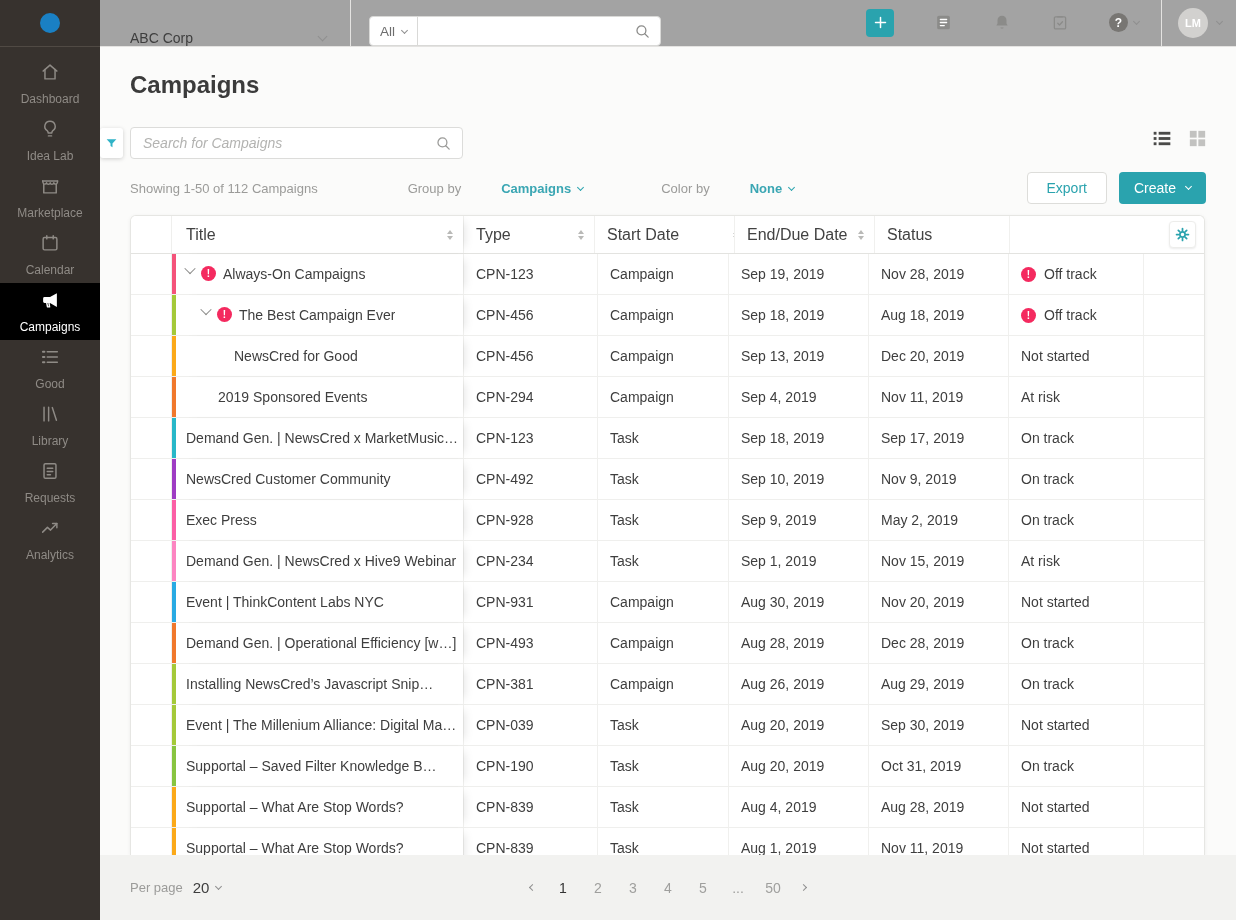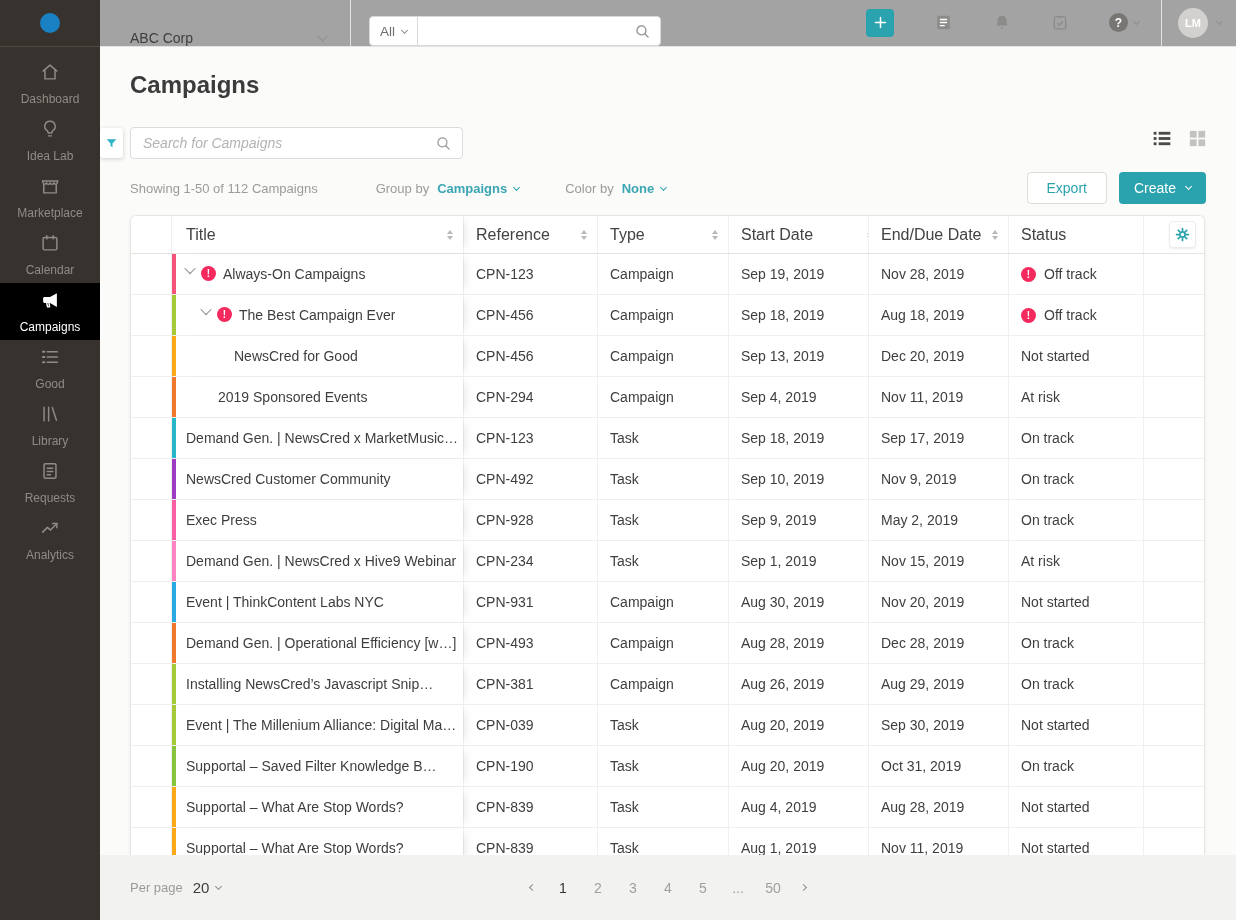--- a/index.html
+++ b/index.html
@@ -48,21 +48,21 @@
                 box-shadow:0 1px 4px rgba(0,0,0,.18); display:flex; align-items:center; justify-content:center; cursor:pointer; z-index:5; }
   .search-box { position:absolute; top:80px; left:30px; width:333px; height:32px; background:#fff; border:1px solid #dcdcda; border-radius:4px;
                 display:flex; align-items:center; }
   .search-box input { border:none; outline:none; flex:1; height:100%; padding:0 12px; font-size:14px; font-style:italic; color:#555;
                       font-family:"Liberation Sans",sans-serif; background:transparent; }
   .search-box input::placeholder { color:#b3b3b1; font-style:italic; }
   .search-box .gs-icon { margin-right:10px; }
   .view-toggles { position:absolute; top:83px; right:30px; display:flex; gap:17px; align-items:center; }
   .vt { cursor:pointer; display:flex; }
 
-  .controls { position:absolute; top:124px; left:30px; right:30px; height:34px; display:flex; align-items:center; }
+  .controls { position:absolute; top:124px; left:30px; right:30px; height:34px; display:flex; align-items:center;gap:32px; }
   .muted { color:#9b9b99; font-size:13px; }
   .dd-ctl { display:flex; align-items:center; gap:7px; margin-left:8px; cursor:pointer; }
   .dd-val { color:#3aa6b3; font-size:13px; font-weight:bold; }
   .gb { margin-left:58px; } .cb { margin-left:46px; }
   .btns { margin-left:auto; display:flex; gap:12px; }
   .btn-export { height:32px; padding:0 19px; background:#fff; border:1px solid #ddddda; border-radius:4px; color:#2aa3ae;
                 font-size:14px; font-family:"Liberation Sans",sans-serif; cursor:pointer; }
   .btn-create { height:32px; padding:0 15px; background:#2aa3ae; border:none; border-radius:4px; color:#fff; font-size:14px;
                 display:flex; align-items:center; gap:10px; font-family:"Liberation Sans",sans-serif; cursor:pointer; }
   .btn-create .chev { border-color:#fff; margin-top:-3px; }
@@ -304,27 +304,20 @@
         <div class="c-expand"></div>
         <div class="bar"></div>
 
         <div class="hd c-title">
             <span>Title</span>
             <span class="sort">
               <i class="up"></i>
               <i class="dn"></i>
             </span>
           </div>
-          <div class="hd c-ref">
-            <span>Reference</span>
-            <span class="sort">
-              <i class="up"></i>
-              <i class="dn"></i>
-            </span>
-          </div>
           <div class="hd c-type">
             <span>Type</span>
             <span class="sort">
               <i class="up"></i>
               <i class="dn"></i>
             </span>
           </div>
           <div class="hd c-start">
             <span>Start Date</span>
             <span class="sort">

